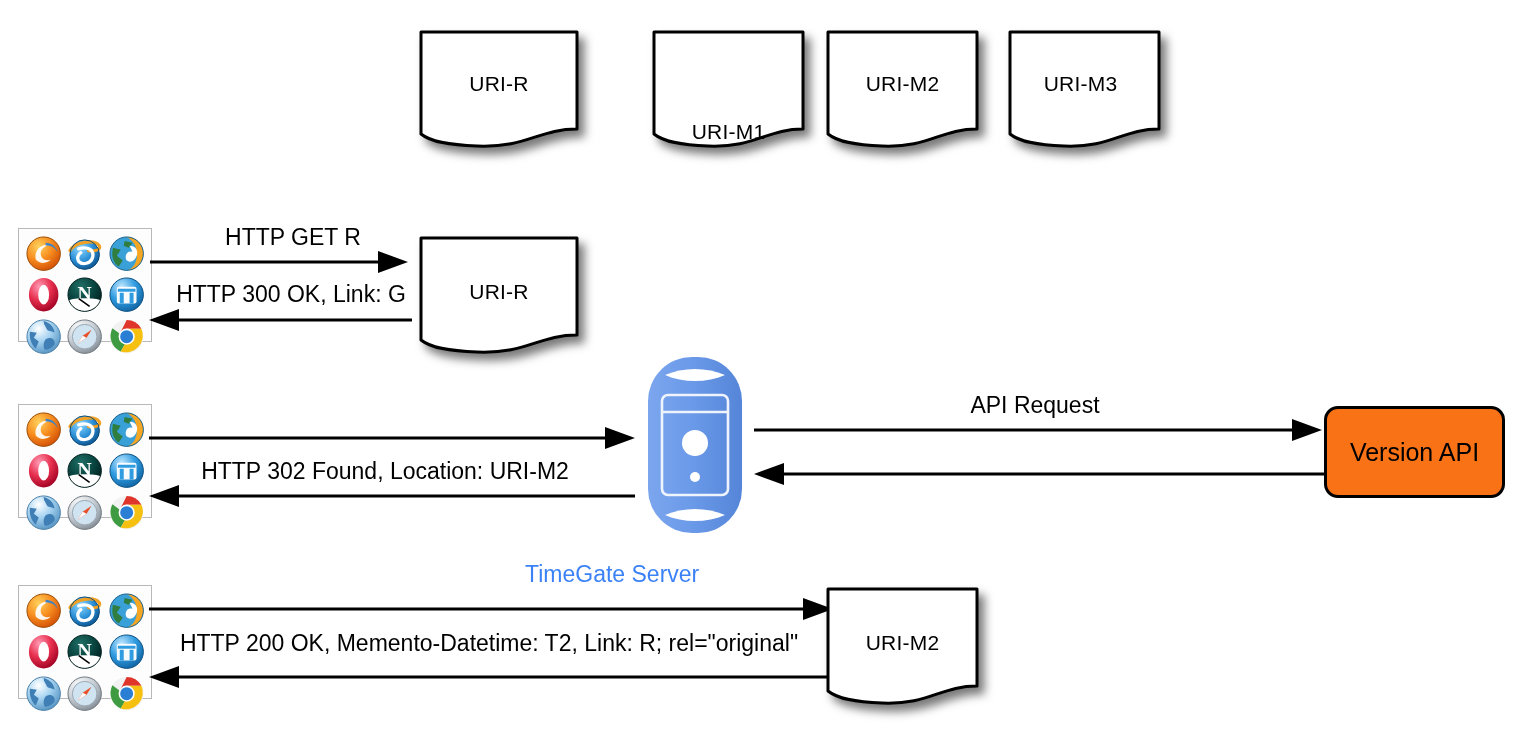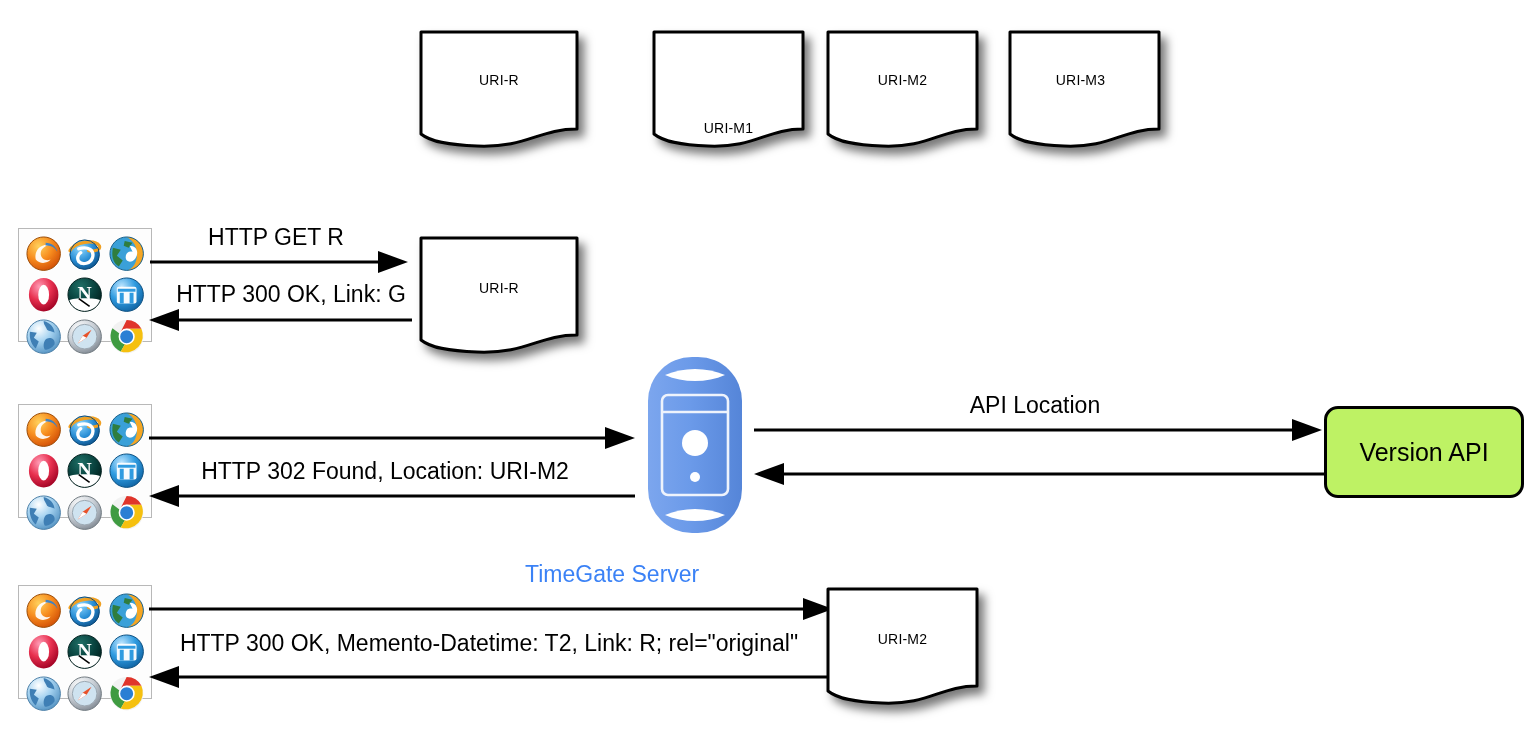--- a/index.html
+++ b/index.html
@@ -22,21 +22,21 @@
   
   .doc {
     position: absolute;
   }
   .doc svg { display: block; overflow: visible; }
   .doc-label {
     position: absolute;
     left: 0;
     width: 100%;
     text-align: center;
-    font-size: 14px;
+    font-size: 21px;
     color: #000;
     letter-spacing: 0.2px;
     white-space: nowrap;
   }
 
   
   .browser-panel {
     position: absolute;
     background: #fdfdfd;
     border: 1px solid #b8b8b8;
@@ -249,21 +249,21 @@
           <circle cx="20" cy="20" r="17" fill="#f2f2f2"></circle>
       <path d="M20 3 A17 17 0 0 1 35 12 L22 12 A8 8 0 0 0 13 17Z" fill="#e0352b"></path>
       <path d="M5.5 11.5 A17 17 0 0 0 14 35 L21 23 A8 8 0 0 1 13 17Z" fill="#3f9b41"></path>
       <path d="M35 12 A17 17 0 0 1 14 35 L21 23 A8 8 0 0 0 22 12Z" fill="#f5c00f"></path>
       <circle cx="20" cy="20" r="7.4" fill="#2a7fd4"></circle>
       <circle cx="20" cy="20" r="7.4" fill="none" stroke="#ffffff" stroke-width="1.6"></circle>
         </svg>
     </span>
   </div>
 
-  <div class="conn-label center" style="left:152px; top:226px; width:248px;">HTTP GET R</div>
+  <div class="conn-label center" style="left:169px; top:226px; width:248px;">HTTP GET R</div>
   <svg class="conn" style="left:150px; top:250px; width:260px; height:24px;" viewBox="0 0 260 24">
     <line x1="0" y1="12" x2="228" y2="12"></line>
     <polygon class="arrowhead" points="228,1 258,12 228,23"></polygon>
   </svg>
 
   <div class="conn-label center" style="left:152px; top:283px; width:278px;">HTTP 300 OK, Link: G</div>
   <svg class="conn" style="left:147px; top:308px; width:265px; height:24px;" viewBox="0 0 265 24">
     <line x1="30" y1="12" x2="265" y2="12"></line>
     <polygon class="arrowhead" points="32,1 2,12 32,23"></polygon>
   </svg>
@@ -374,32 +374,32 @@
       <path d="M20 21 C38 13 62 13 80 21 C62 29 38 29 20 21Z" fill="#ffffff"></path>
       <path d="M20 161 C38 153 62 153 80 161 C62 169 38 169 20 161Z" fill="#ffffff"></path>
       <rect x="17" y="41" width="66" height="100" rx="6" ry="6" fill="none" stroke="#eef3fc" stroke-width="2.6"></rect>
       <line x1="17" y1="58" x2="83" y2="58" stroke="#eef3fc" stroke-width="2.6"></line>
       <circle cx="50" cy="89" r="13" fill="#ffffff"></circle>
       <circle cx="50" cy="123" r="5" fill="#ffffff"></circle>
     </svg>
   </div>
   <div class="server-label" style="left:525px; top:561px;">TimeGate Server</div>
 
-  <div class="conn-label center" style="left:755px; top:394px; width:560px;">API Location</div>
+  <div class="conn-label center" style="left:755px; top:394px; width:560px;">API Request</div>
   <svg class="conn" style="left:754px; top:418px; width:570px; height:24px;" viewBox="0 0 570 24">
     <line x1="0" y1="12" x2="538" y2="12"></line>
     <polygon class="arrowhead" points="538,1 568,12 538,23"></polygon>
   </svg>
 
   <svg class="conn" style="left:752px; top:462px; width:572px; height:24px;" viewBox="0 0 572 24">
     <line x1="30" y1="12" x2="572" y2="12"></line>
     <polygon class="arrowhead" points="32,1 2,12 32,23"></polygon>
   </svg>
 
-  <div class="api-box" style="left:1324px; top:406px; width:200px; height:92px; background:#bef264;">
+  <div class="api-box" style="left:1324px; top:406px; width:181px; height:92px; background:#f97316;">
     <span>Version API</span>
   </div>
 
   <div class="browser-panel" style="left:18px; top:585px; width:134px; height:114px;">
     <span class="bicon">
       <svg viewBox="0 0 40 40">
           <circle cx="20" cy="20" r="17" fill="url(#ffOuter)"></circle>
       <path d="M12 26 C10 18 16 10 25 11 C20 13 17 16 17 20 C17 25 22 28 27 26 C24 30 16 31 12 26Z" fill="#fff" opacity="0.92"></path>
       <path d="M22 9 C28 9 33 13 34 18 C31 13 26 11 22 12Z" fill="#2b7fd4" opacity="0.9"></path>
       <circle cx="20" cy="20" r="17" fill="none" stroke="#9a4a05" stroke-width="1"></circle>
@@ -476,21 +476,21 @@
       <circle cx="20" cy="20" r="7.4" fill="none" stroke="#ffffff" stroke-width="1.6"></circle>
         </svg>
     </span>
   </div>
 
   <svg class="conn" style="left:149px; top:597px; width:686px; height:24px;" viewBox="0 0 686 24">
     <line x1="0" y1="12" x2="654" y2="12"></line>
     <polygon class="arrowhead" points="654,1 684,12 654,23"></polygon>
   </svg>
 
-  <div class="conn-label center" style="left:148px; top:632px; width:682px;">HTTP 300 OK, Memento-Datetime: T2, Link: R; rel="original"</div>
+  <div class="conn-label center" style="left:148px; top:632px; width:682px;">HTTP 200 OK, Memento-Datetime: T2, Link: R; rel="original"</div>
   <svg class="conn" style="left:147px; top:665px; width:686px; height:24px;" viewBox="0 0 686 24">
     <line x1="30" y1="12" x2="686" y2="12"></line>
     <polygon class="arrowhead" points="32,1 2,12 32,23"></polygon>
   </svg>
 
   <div class="doc" style="left:826px; top:587px; width:153px; height:115px;">
     <svg width="153" height="118" viewBox="0 0 153 118">
       <path filter="url(#dropsh)" d="M2,2 L151,2 L151,99 C115,99 103,118 56,116 C29,115 12,112 2,104 Z" fill="#ffffff" stroke="#000000" stroke-width="3" stroke-linejoin="round"></path>
     </svg>
     <div class="doc-label" style="top:44px;">URI-M2</div>

